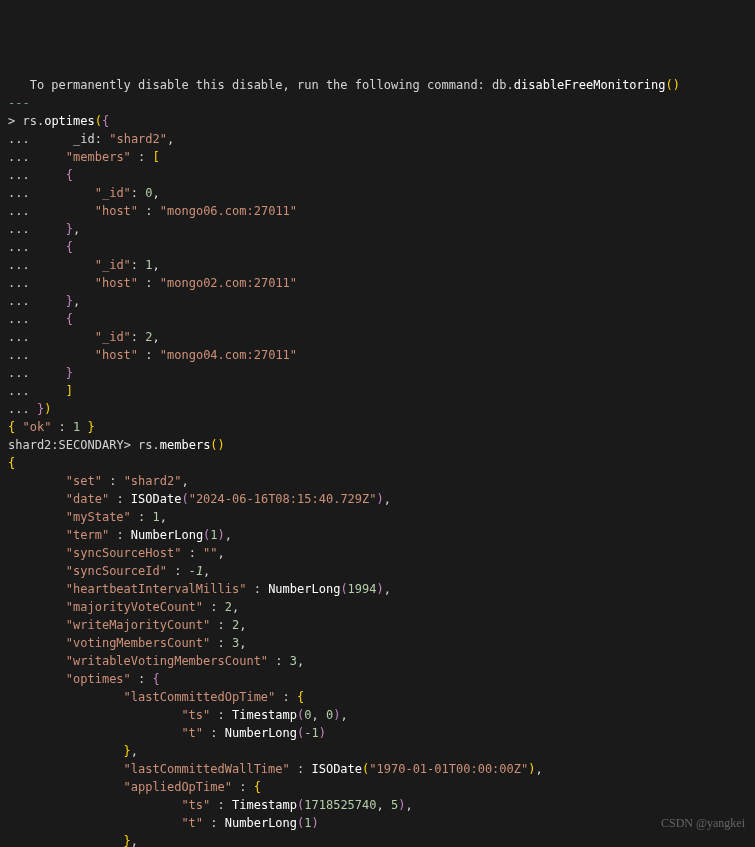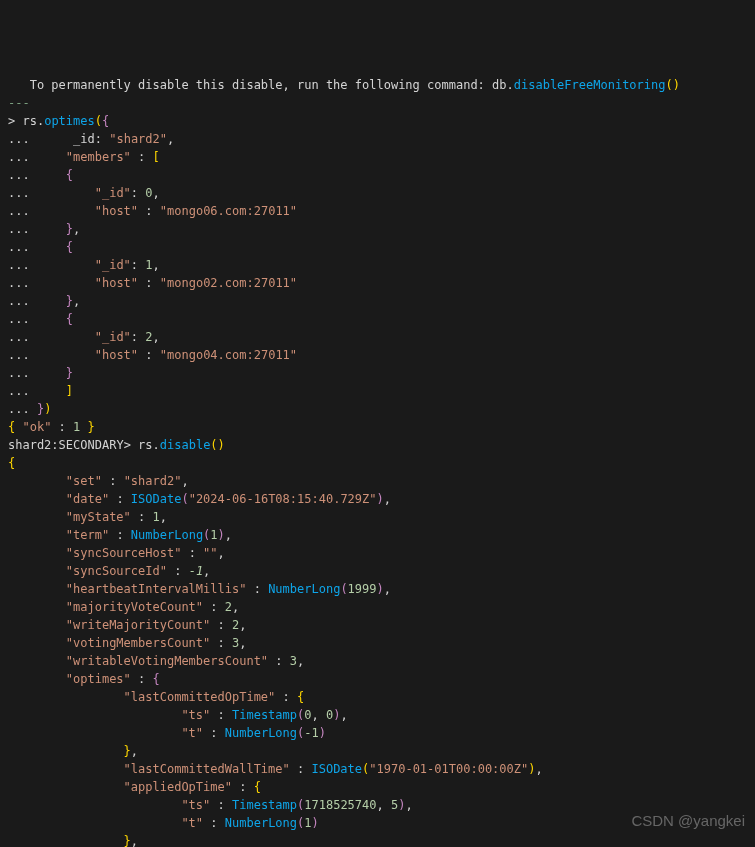--- a/index.html
+++ b/index.html
@@ -16,25 +16,25 @@
     .white { color: #d4d4d4; }
     .string { color: #ce9178; }
     .num { color: #b5cea8; }
     .paren-yellow { color: #ffd700; }
     .paren-purple { color: #c586c0; }
     .watermark {
       position: fixed;
       bottom: 15px;
       right: 10px;
       color: #666;
-      font-size: 15px;
-      font-family: Liberation Sans, sans-serif;
+      font-size: 12px;
+      font-family: Liberation Serif, serif;
     }
     .green-dash { color: #7a9e7e; }
-    .fn { color: #0ea5e9; }
+    .fn { color: #ffffff; }
   </style>
 </head>
 <body>
 
 
 
 <div><span class="white">   To permanently disable this disable, run the following command</span><span class="white">:</span><span class="white"> db</span><span class="white">.</span><span class="fn">disableFreeMonitoring</span><span class="paren-yellow">()</span>
 <span class="green-dash">---</span>
 <span class="white">&gt;</span><span class="white"> rs</span><span class="white">.</span><span class="fn">optimes</span><span class="paren-yellow">(</span><span class="paren-purple">{</span>
 <span class="white">...</span>      <span class="white">_id</span><span class="white">:</span> <span class="string">"shard2"</span><span class="white">,</span>
@@ -47,29 +47,29 @@
 <span class="white">...</span>         <span class="string">"_id"</span><span class="white">:</span> <span class="num">1</span><span class="white">,</span>
 <span class="white">...</span>         <span class="string">"host"</span> <span class="white">:</span> <span class="string">"mongo02.com:27011"</span>
 <span class="white">...</span>     <span class="paren-purple">}</span><span class="white">,</span>
 <span class="white">...</span>     <span class="paren-purple">{</span>
 <span class="white">...</span>         <span class="string">"_id"</span><span class="white">:</span> <span class="num">2</span><span class="white">,</span>
 <span class="white">...</span>         <span class="string">"host"</span> <span class="white">:</span> <span class="string">"mongo04.com:27011"</span>
 <span class="white">...</span>     <span class="paren-purple">}</span>
 <span class="white">...</span>     <span class="paren-yellow">]</span>
 <span class="white">...</span> <span class="paren-purple">}</span><span class="paren-yellow">)</span>
 <span class="paren-yellow">{</span> <span class="string">"ok"</span><span class="white"> : </span><span class="num">1</span><span class="paren-yellow"> }</span>
-<span class="white">shard2</span><span class="white">:</span><span class="white">SECONDARY</span><span class="white">&gt;</span><span class="white"> rs</span><span class="white">.</span><span class="fn">disable</span><span class="paren-yellow">()</span>
+<span class="white">shard2</span><span class="white">:</span><span class="white">SECONDARY</span><span class="white">&gt;</span><span class="white"> rs</span><span class="white">.</span><span class="fn">members</span><span class="paren-yellow">()</span>
 <span class="paren-yellow">{</span>
         <span class="string">"set"</span> <span class="white">:</span> <span class="string">"shard2"</span><span class="white">,</span>
         <span class="string">"date"</span> <span class="white">:</span> <span class="fn">ISODate</span><span class="paren-purple">(</span><span class="string">"2024-06-16T08:15:40.729Z"</span><span class="paren-purple">)</span><span class="white">,</span>
         <span class="string">"myState"</span> <span class="white">:</span> <span class="num">1</span><span class="white">,</span>
         <span class="string">"term"</span> <span class="white">:</span> <span class="fn">NumberLong</span><span class="paren-purple">(</span><span class="num">1</span><span class="paren-purple">)</span><span class="white">,</span>
         <span class="string">"syncSourceHost"</span> <span class="white">:</span> <span class="string">""</span><span class="white">,</span>
         <span class="string">"syncSourceId"</span> <span class="white">:</span> <span class="num" style="font-style:italic">-1</span><span class="white">,</span>
-        <span class="string">"heartbeatIntervalMillis"</span> <span class="white">:</span> <span class="fn">NumberLong</span><span class="paren-purple">(</span><span class="num">1999</span><span class="paren-purple">)</span><span class="white">,</span>
+        <span class="string">"heartbeatIntervalMillis"</span> <span class="white">:</span> <span class="fn">NumberLong</span><span class="paren-purple">(</span><span class="num">1994</span><span class="paren-purple">)</span><span class="white">,</span>
         <span class="string">"majorityVoteCount"</span> <span class="white">:</span> <span class="num">2</span><span class="white">,</span>
         <span class="string">"writeMajorityCount"</span> <span class="white">:</span> <span class="num">2</span><span class="white">,</span>
         <span class="string">"votingMembersCount"</span> <span class="white">:</span> <span class="num">3</span><span class="white">,</span>
         <span class="string">"writableVotingMembersCount"</span> <span class="white">:</span> <span class="num">3</span><span class="white">,</span>
         <span class="string">"optimes"</span> <span class="white">:</span> <span class="paren-purple">{</span>
                 <span class="string">"lastCommittedOpTime"</span> <span class="white">:</span> <span class="paren-yellow">{</span>
                         <span class="string">"ts"</span> <span class="white">:</span> <span class="fn">Timestamp</span><span class="paren-purple">(</span><span class="num">0</span><span class="white">,</span> <span class="num">0</span><span class="paren-purple">)</span><span class="white">,</span>
                         <span class="string">"t"</span> <span class="white">:</span> <span class="fn">NumberLong</span><span class="paren-purple">(</span><span class="num">-1</span><span class="paren-purple">)</span>
                 <span class="paren-yellow">}</span><span class="white">,</span>
                 <span class="string">"lastCommittedWallTime"</span> <span class="white">:</span> <span class="fn">ISODate</span><span class="paren-yellow">(</span><span class="string">"1970-01-01T00:00:00Z"</span><span class="paren-yellow">)</span><span class="white">,</span>

